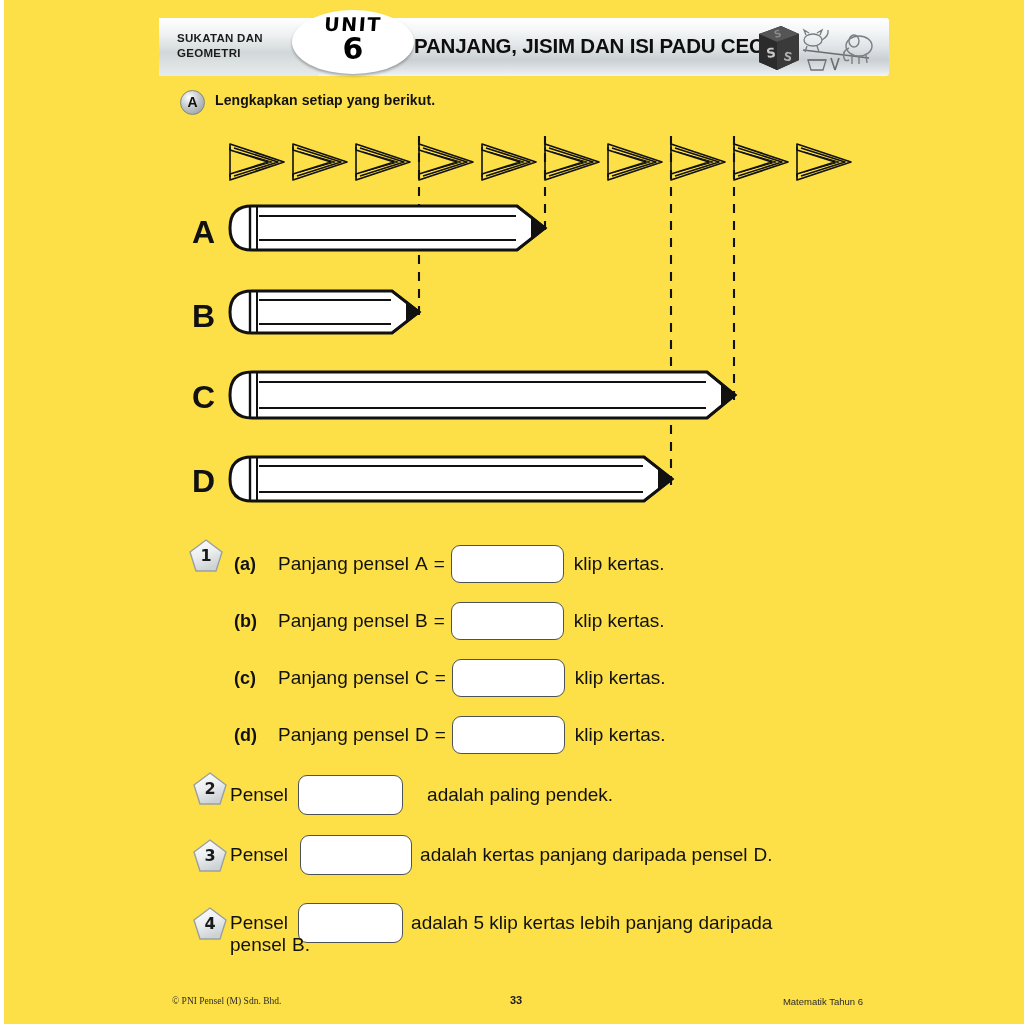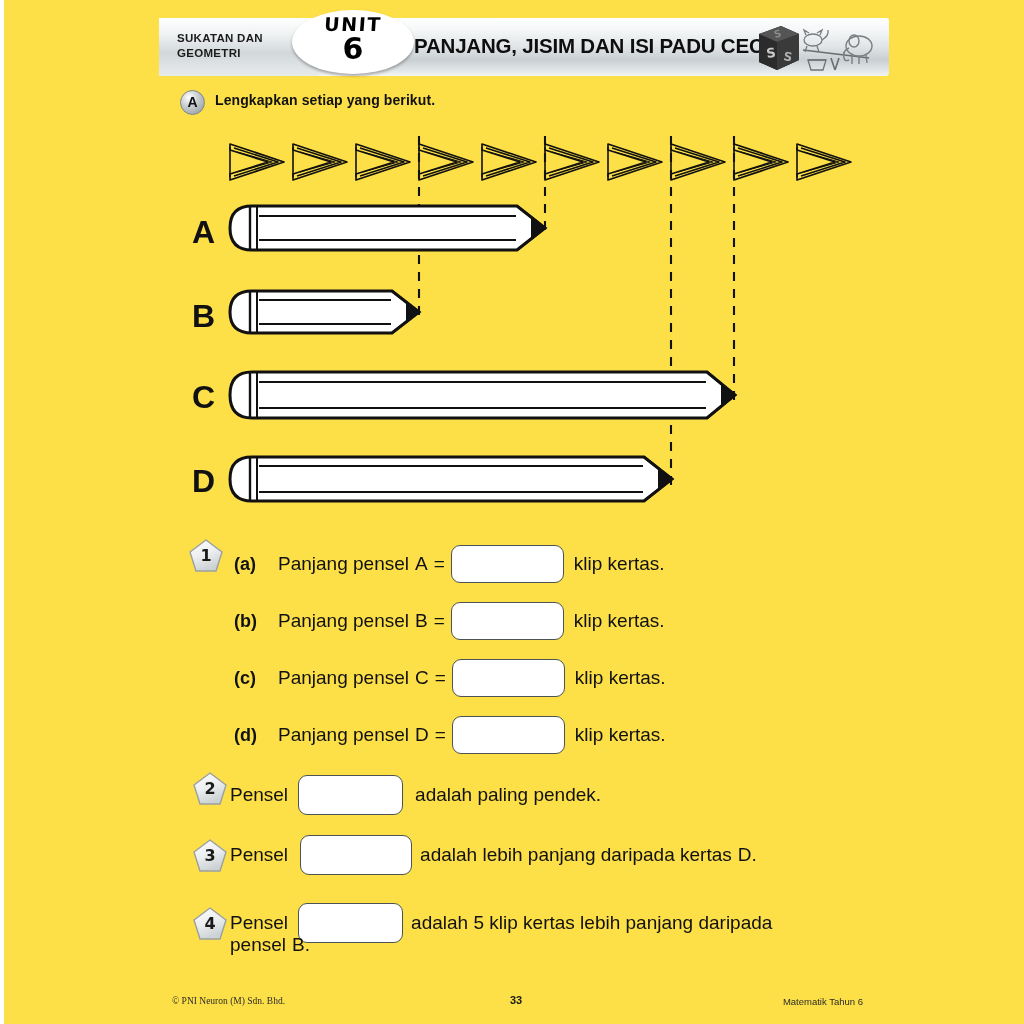--- a/index.html
+++ b/index.html
@@ -432,39 +432,39 @@
         <stop offset="55%" stop-color="#eceeef"></stop>
         <stop offset="100%" stop-color="#cdd2d4"></stop>
       </linearGradient>
     </defs>
   </svg>
   <div class="pent-num" style="position:absolute; left:188px; top:771px;">2</div>
 
   <div class="qrow" style="left:226px; top:775px;">
     <span class="qtext">Pensel</span>
     <span class="ansbox" style="width:105px; height:40px; margin-left:10px;"></span>
-    <span class="qtext" style="margin-left:12px;text-align:center;">adalah paling pendek.</span>
+    <span class="qtext" style="margin-left:24px;text-align:center;">adalah paling pendek.</span>
   </div>
 
   <svg class="pent" style="left:188px; top:838px;" viewBox="0 0 36 35">
     <polygon points="18,2 34,14 28,33 8,33 2,14" fill="url(#pg3)" stroke="#9aa0a2" stroke-width="1.4"></polygon>
     <defs>
       <linearGradient id="pg3" x1="0" y1="0" x2="0.4" y2="1">
         <stop offset="0%" stop-color="#ffffff"></stop>
         <stop offset="55%" stop-color="#eceeef"></stop>
         <stop offset="100%" stop-color="#cdd2d4"></stop>
       </linearGradient>
     </defs>
   </svg>
   <div class="pent-num" style="position:absolute; left:188px; top:838px;">3</div>
 
   <div class="qrow" style="left:226px; top:835px;">
     <span class="qtext">Pensel</span>
     <span class="ansbox" style="width:112px; height:40px; margin-left:12px;"></span>
-    <span class="qtext" style="margin-left:8px;">adalah lebih panjang daripada kertas</span>
+    <span class="qtext" style="margin-left:8px;">adalah kertas panjang daripada pensel</span>
     <span class="qtext it" style="margin-left:6px;">D</span>
     <span class="qtext">.</span>
   </div>
 
   <svg class="pent" style="left:188px; top:906px;" viewBox="0 0 36 35">
     <polygon points="18,2 34,14 28,33 8,33 2,14" fill="url(#pg4)" stroke="#9aa0a2" stroke-width="1.4"></polygon>
     <defs>
       <linearGradient id="pg4" x1="0" y1="0" x2="0.4" y2="1">
         <stop offset="0%" stop-color="#ffffff"></stop>
         <stop offset="55%" stop-color="#eceeef"></stop>
@@ -478,17 +478,17 @@
     <span class="qtext">Pensel</span>
     <span class="ansbox" style="width:105px; height:40px; margin-left:10px;"></span>
     <span class="qtext" style="margin-left:8px;">adalah 5 klip kertas lebih panjang daripada</span>
   </div>
   <div class="qrow" style="left:226px; top:934px;">
     <span class="qtext">pensel</span>
     <span class="qtext it" style="margin-left:6px;">B</span>
     <span class="qtext">.</span>
   </div>
 
-  <div class="footer-left">© PNI Neuron (M) Sdn. Bhd.</div>
+  <div class="footer-left">© PNI Pensel (M) Sdn. Bhd.</div>
   <div class="footer-page">33</div>
   <div class="footer-right">Matematik Tahun 6</div>
 
 </div>
 
 </body></html>

